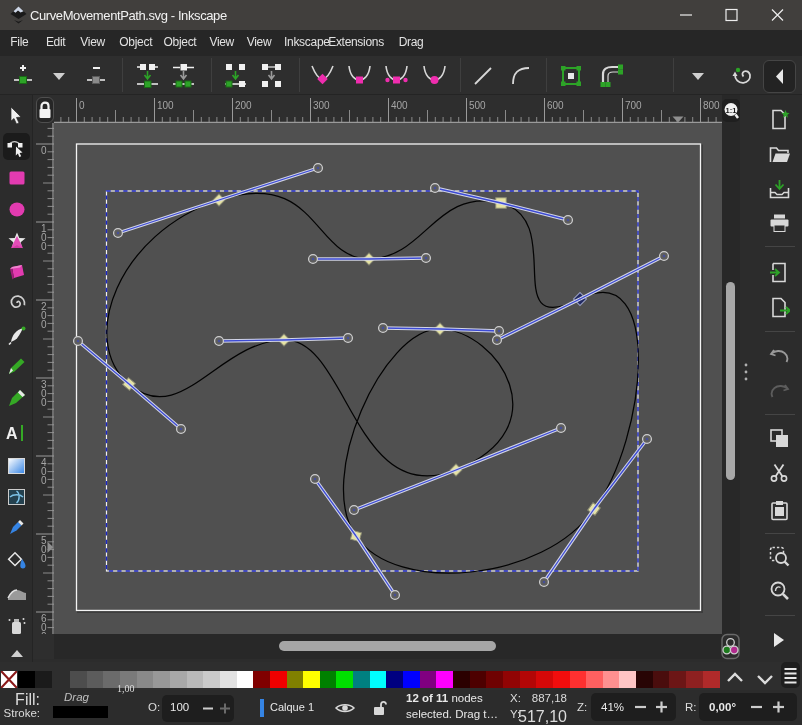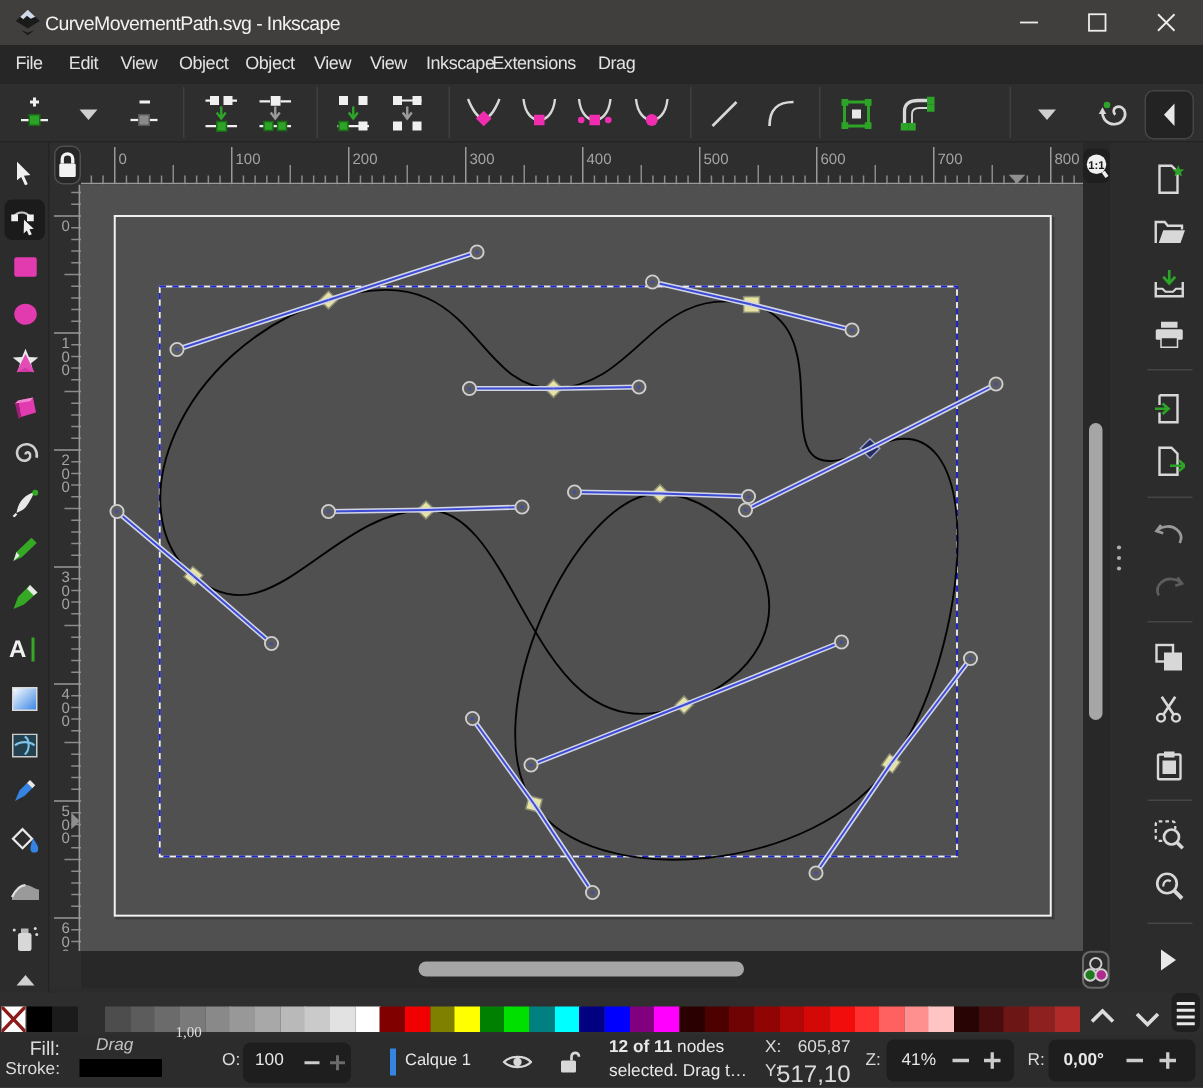--- a/index.html
+++ b/index.html
@@ -659,21 +659,21 @@
 <svg style="position:absolute;left:781px;top:662px" width="19" height="26">
     <g stroke="#e8e8e8" stroke-width="2">
       <line x1="3.5" y1="7" x2="15.5" y2="7"></line>
       <line x1="3.5" y1="11.5" x2="15.5" y2="11.5"></line>
       <line x1="3.5" y1="16" x2="15.5" y2="16"></line>
       <line x1="3.5" y1="20.5" x2="15.5" y2="20.5"></line>
     </g>
   </svg>
 
 <div style="position:absolute;left:0;top:690px;width:802px;height:35px;background:#2c2c2c"></div>
-<div style="position:absolute;right:762px;top:691px;font-family:'Liberation Sans',sans-serif;font-size:13px;color:#dcdcdc;font-weight:400;font-style:normal;white-space:nowrap">Fill:</div>
+<div style="position:absolute;right:762px;top:691px;font-family:'Liberation Sans',sans-serif;font-size:16px;color:#dcdcdc;font-weight:400;font-style:normal;white-space:nowrap">Fill:</div>
 <div style="position:absolute;right:762px;top:707px;font-family:'Liberation Sans',sans-serif;font-size:11.5px;color:#dcdcdc;font-weight:400;font-style:normal;white-space:nowrap">Stroke:</div>
 <div style="position:absolute;left:64px;top:691px;font-family:'Liberation Sans',sans-serif;font-size:11.5px;color:#c0c0c0;font-weight:400;font-style:normal;white-space:nowrap"><i>Drag</i></div>
 <div style="position:absolute;left:53px;top:706px;width:55px;height:12px;background:#000"></div>
 <div style="position:absolute;left:117px;top:683px;font-family:Liberation Serif, serif;font-size:10px;color:#dcdcdc;font-weight:400;font-style:normal;white-space:nowrap">1,00</div>
 <div style="position:absolute;left:148px;top:701px;font-family:'Liberation Sans',sans-serif;font-size:11.5px;color:#dcdcdc;font-weight:400;font-style:normal;white-space:nowrap">O:</div>
 <div style="position:absolute;left:162px;top:695px;width:72px;height:27px;background:#1e1e1e;border-radius:5px"></div>
 <div style="position:absolute;left:170px;top:701px;font-family:'Liberation Sans',sans-serif;font-size:11.5px;color:#e8e8e8;font-weight:400;font-style:normal;white-space:nowrap">100</div>
 <svg style="position:absolute;left:198px;top:695px" width="36" height="27">
     <line x1="5" y1="13.5" x2="15" y2="13.5" stroke="#cccccc" stroke-width="2"></line>
     <line x1="22" y1="13.5" x2="32" y2="13.5" stroke="#6a6a6a" stroke-width="2"></line>
@@ -686,21 +686,21 @@
     <circle cx="10" cy="8" r="2.8" fill="#d8d8d8"></circle>
   </svg>
 <svg style="position:absolute;left:371px;top:699px" width="18" height="17">
     <rect x="3" y="8" width="10" height="8" rx="1" fill="#d8d8d8"></rect>
     <path d="M10 8 L10 5.5 C10 2 15 2 15 5.5" stroke="#d8d8d8" stroke-width="1.8" fill="none"></path>
   </svg>
 <div style="position:absolute;left:406px;top:692px;font-family:'Liberation Sans',sans-serif;font-size:11.5px;color:#e8e8e8;font-weight:400;font-style:normal;white-space:nowrap"><b>12 of 11</b> nodes</div>
 <div style="position:absolute;left:406px;top:708px;font-family:'Liberation Sans',sans-serif;font-size:11.5px;color:#e8e8e8;font-weight:400;font-style:normal;white-space:nowrap">selected. Drag t…</div>
 <div style="position:absolute;left:510px;top:692px;font-family:'Liberation Sans',sans-serif;font-size:11.5px;color:#dcdcdc;font-weight:400;font-style:normal;white-space:nowrap">X:</div>
 <div style="position:absolute;left:510px;top:708px;font-family:'Liberation Sans',sans-serif;font-size:11.5px;color:#dcdcdc;font-weight:400;font-style:normal;white-space:nowrap">Y:</div>
-<div style="position:absolute;right:235px;top:692px;font-family:'Liberation Sans',sans-serif;font-size:11.5px;color:#dcdcdc;font-weight:400;font-style:normal;white-space:nowrap">605,87</div>
+<div style="position:absolute;right:235px;top:692px;font-family:'Liberation Sans',sans-serif;font-size:11.5px;color:#dcdcdc;font-weight:400;font-style:normal;white-space:nowrap">887,18</div>
 <div style="position:absolute;right:235px;top:708px;font-family:'Liberation Sans',sans-serif;font-size:16px;color:#dcdcdc;font-weight:400;font-style:normal;white-space:nowrap">517,10</div>
 <div style="position:absolute;left:577px;top:701px;font-family:'Liberation Sans',sans-serif;font-size:11.5px;color:#dcdcdc;font-weight:400;font-style:normal;white-space:nowrap">Z:</div>
 <div style="position:absolute;left:591px;top:693px;width:85px;height:28px;background:#1e1e1e;border-radius:5px"></div>
 <div style="position:absolute;left:601px;top:701px;font-family:'Liberation Sans',sans-serif;font-size:11.5px;color:#e8e8e8;font-weight:400;font-style:normal;white-space:nowrap">41%</div>
 <svg style="position:absolute;left:630px;top:693px" width="46" height="28">
     <line x1="5" y1="14" x2="16" y2="14" stroke="#cccccc" stroke-width="2.2"></line>
     <line x1="26" y1="14" x2="37" y2="14" stroke="#cccccc" stroke-width="2.2"></line>
     <line x1="31.5" y1="8.5" x2="31.5" y2="19.5" stroke="#cccccc" stroke-width="2.2"></line>
   </svg>
 <div style="position:absolute;left:685px;top:701px;font-family:'Liberation Sans',sans-serif;font-size:11.5px;color:#dcdcdc;font-weight:400;font-style:normal;white-space:nowrap">R:</div>

